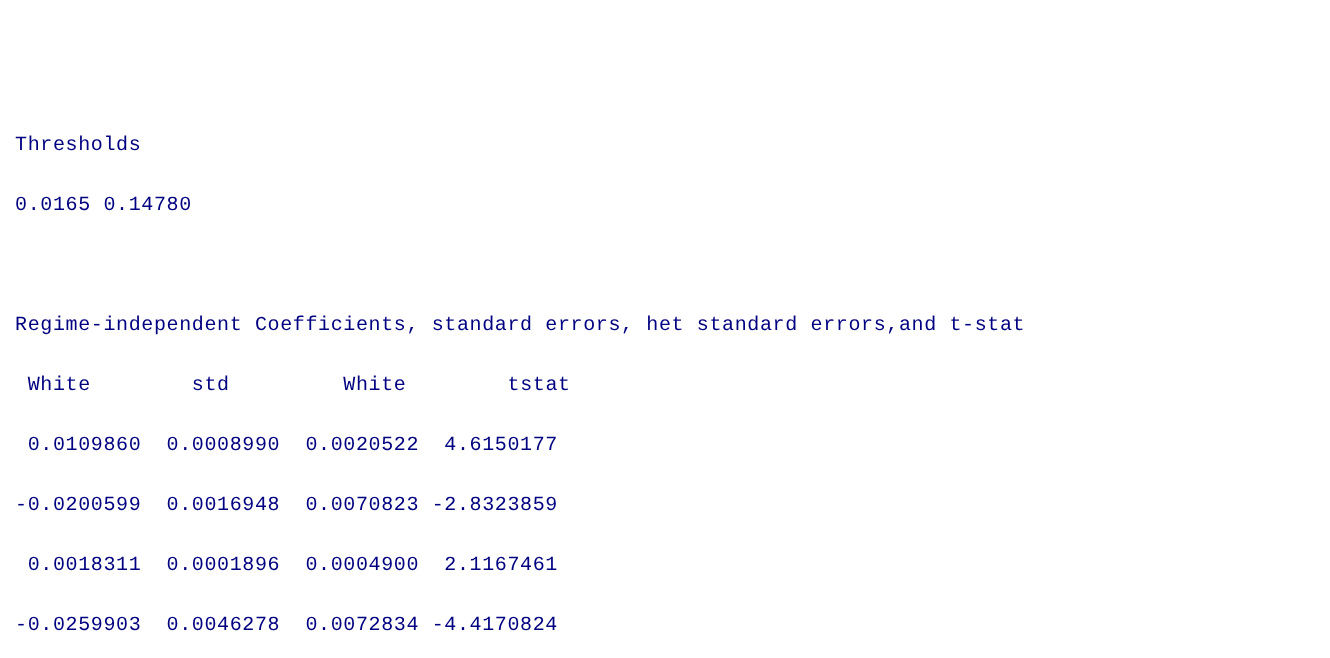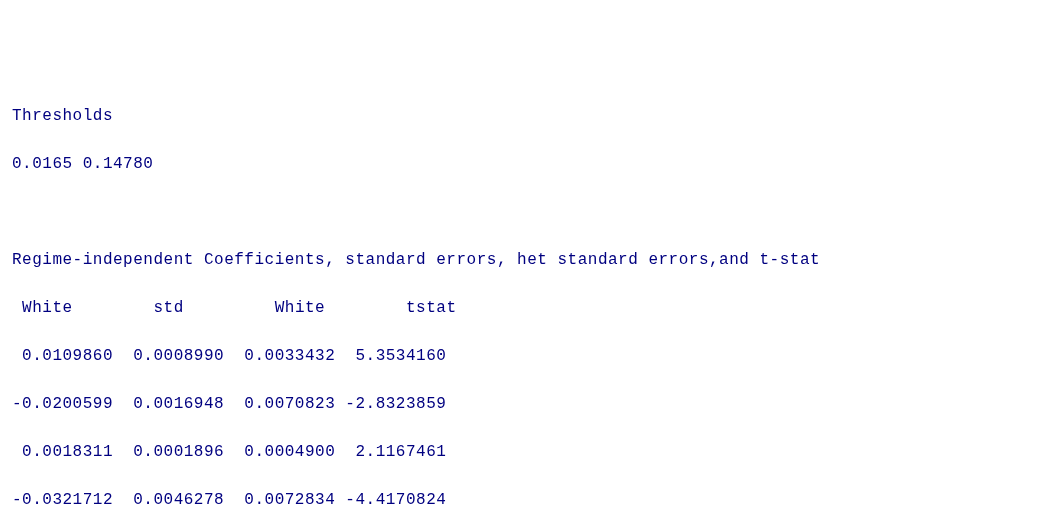--- a/index.html
+++ b/index.html
@@ -19,24 +19,24 @@
 </head>
 <body>
 
 
 
 <span class="line">Thresholds</span>
 <span class="line">0.0165 0.14780</span>
 <span class="line"> </span>
 <span class="line">Regime-independent Coefficients, standard errors, het standard errors,and t-stat</span>
 <span class="line"> <span>White</span>        <span>std</span>         <span>White</span>        <span>tstat</span></span>
-<span class="line"> 0.0109860  0.0008990  0.0033432  5.3534160</span>
+<span class="line"> 0.0109860  0.0008990  0.0020522  4.6150177</span>
 <span class="line">-0.0200599  0.0016948  0.0070823 -2.8323859</span>
 <span class="line"> 0.0018311  0.0001896  0.0004900  2.1167461</span>
-<span class="line">-0.0321712  0.0046278  0.0072834 -4.4170824</span>
+<span class="line">-0.0259903  0.0046278  0.0072834 -4.4170824</span>
 
 
 
 
 
 
 
 
 
 

